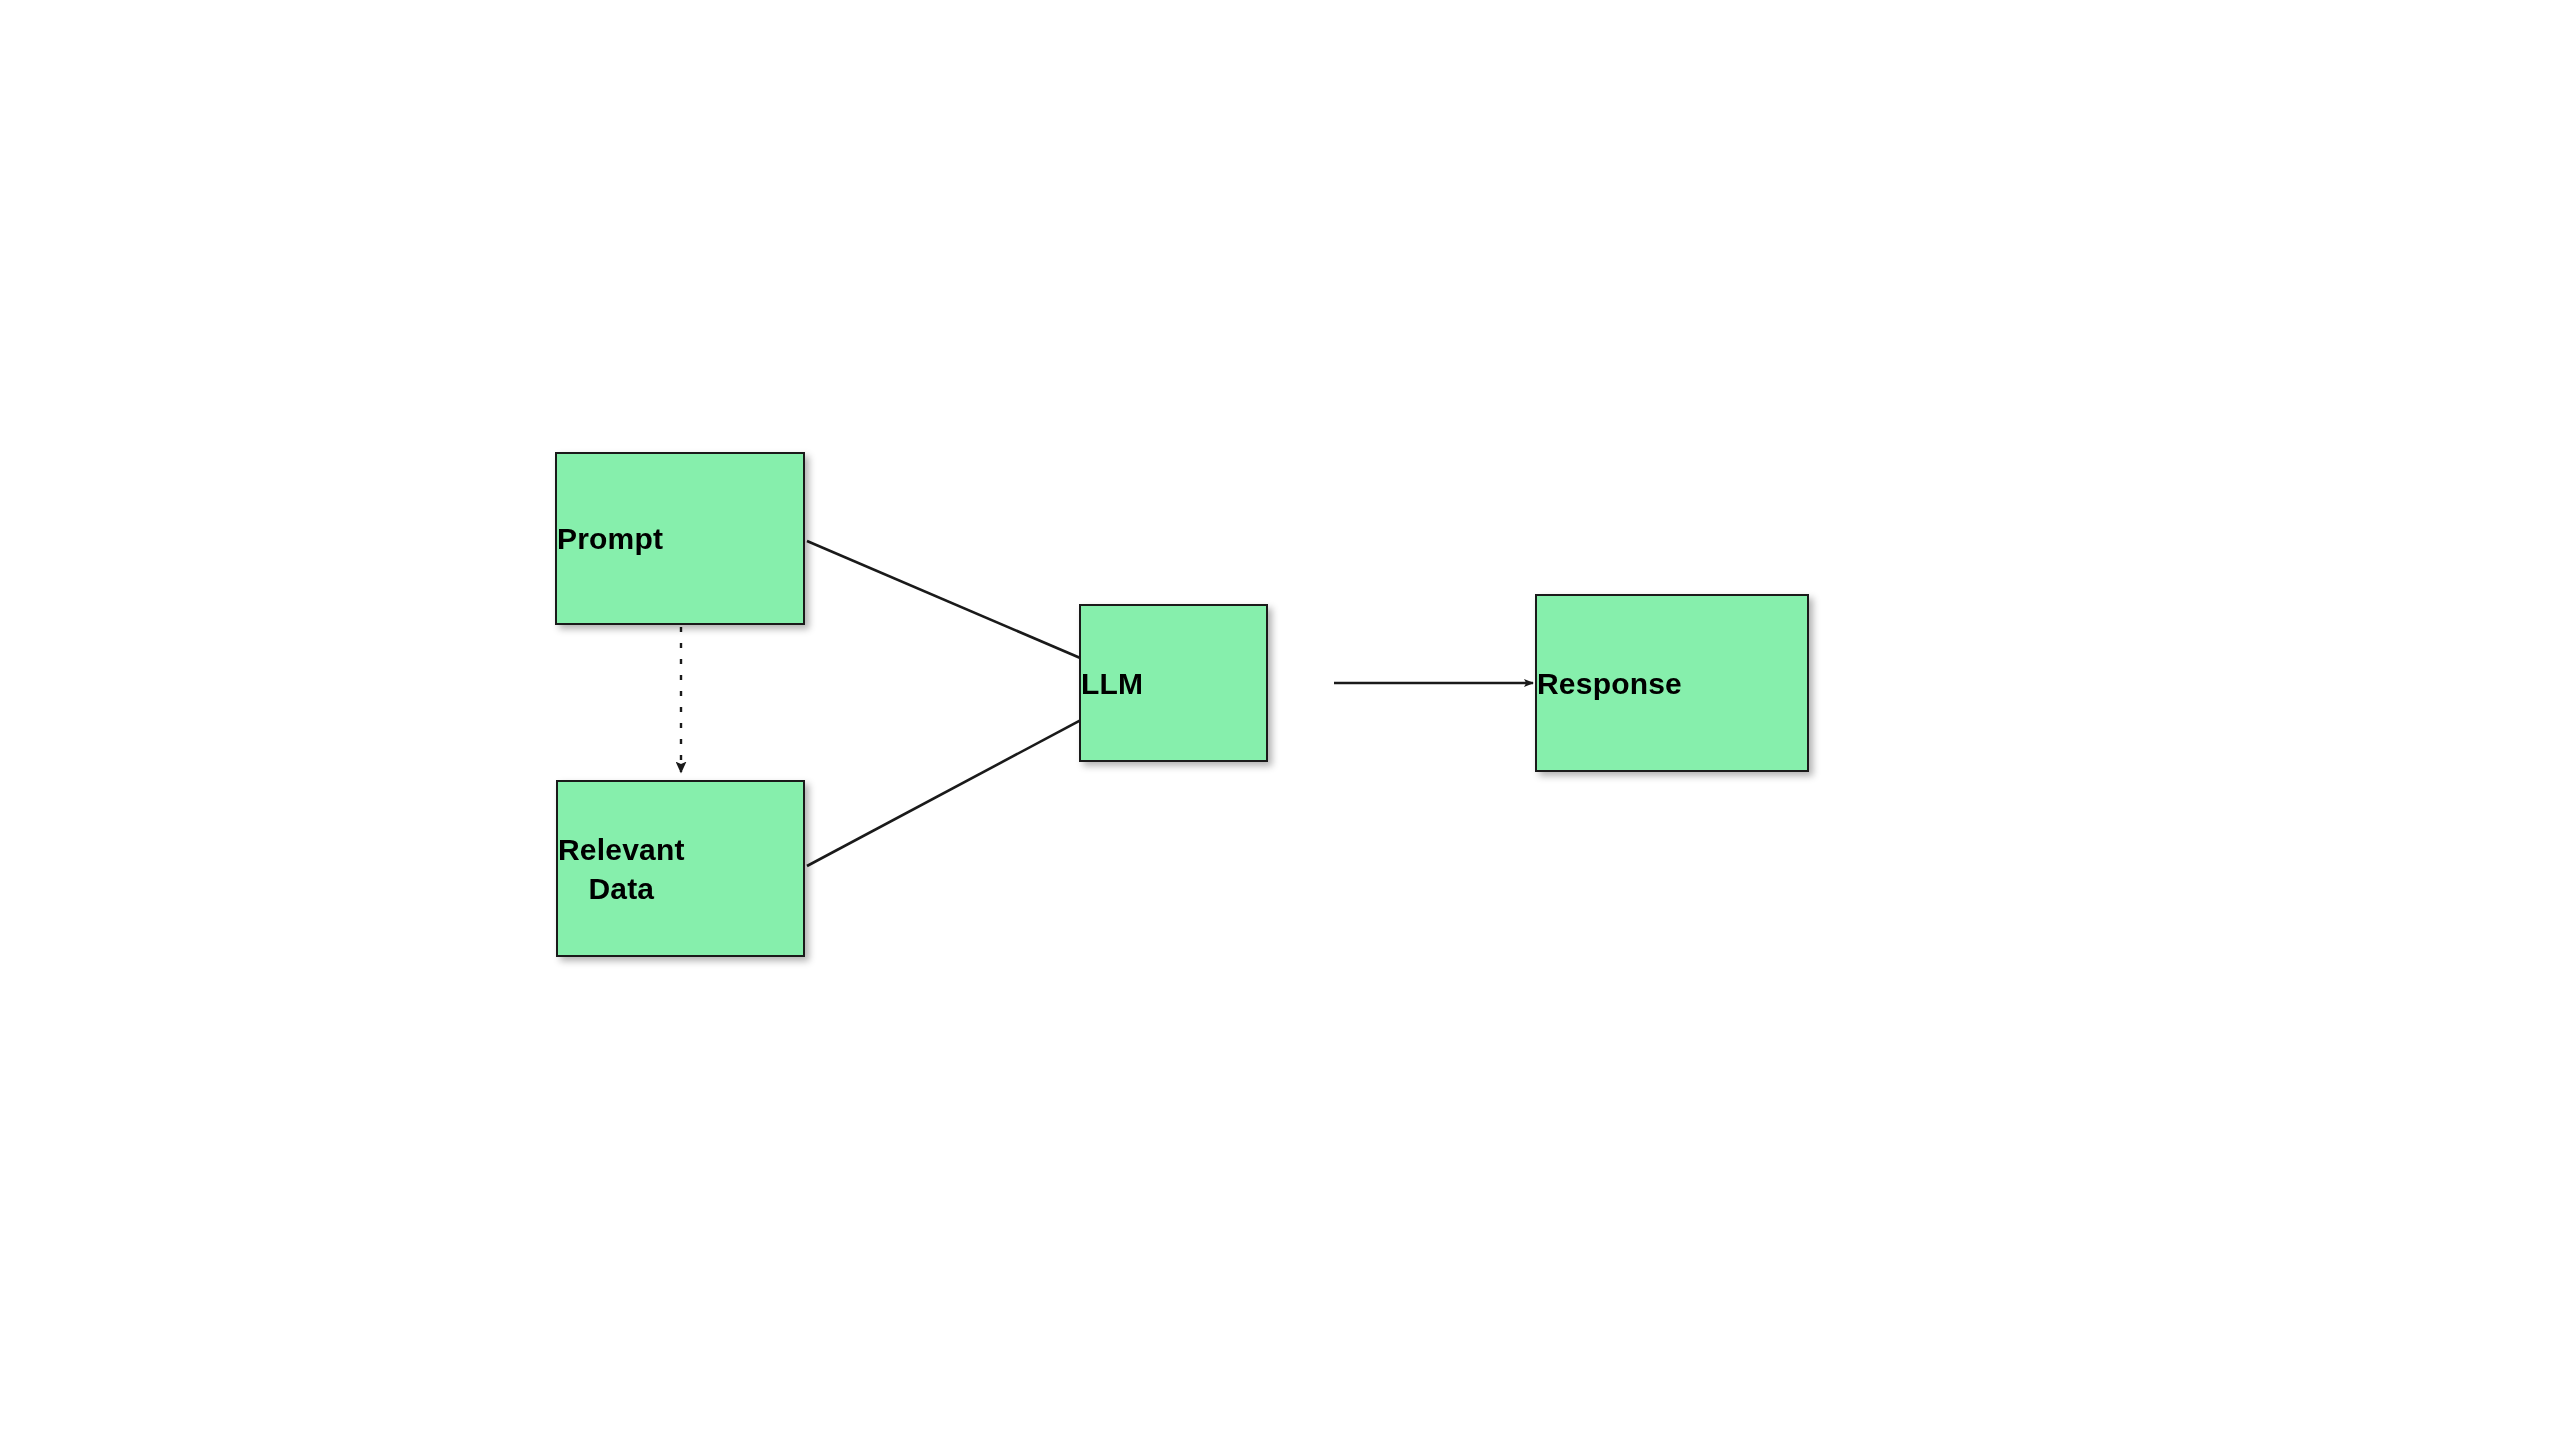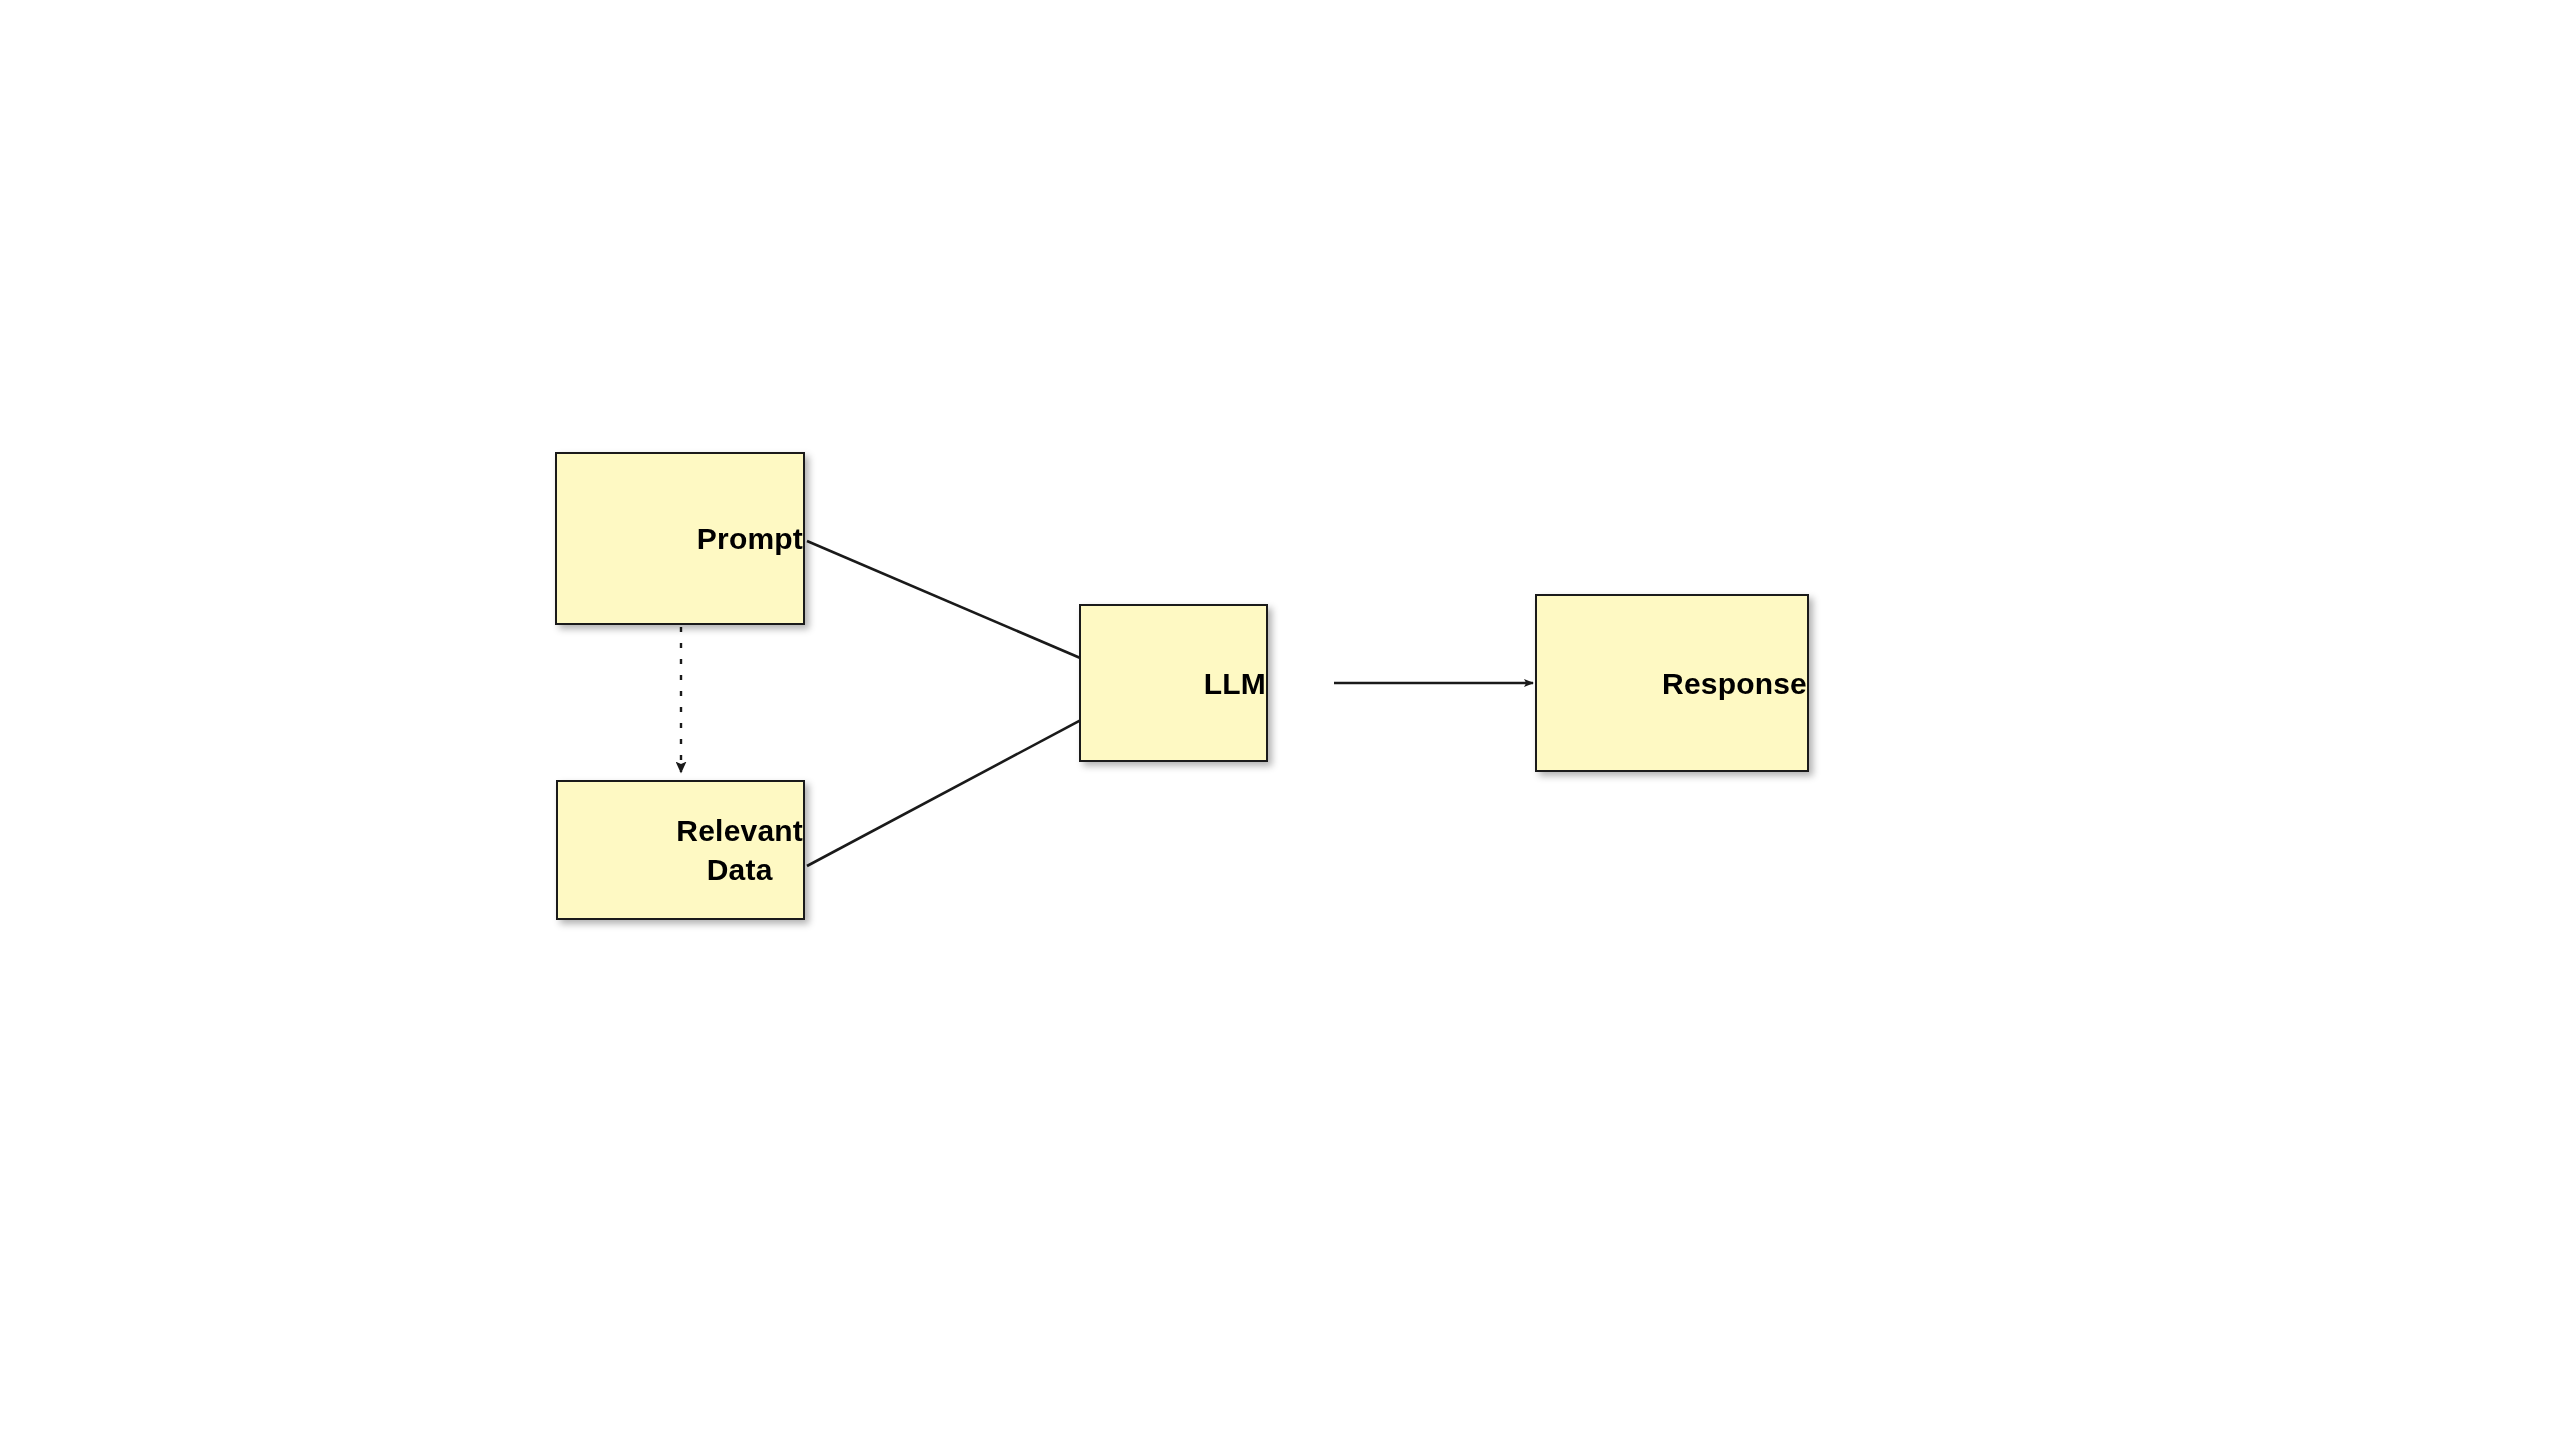--- a/index.html
+++ b/index.html
@@ -19,38 +19,38 @@
     position: absolute;
     left: 0;
     top: 0;
     width: 2560px;
     height: 1440px;
     pointer-events: none;
   }
   .node {
     position: absolute;
     box-sizing: border-box;
-    background: #fef9c3;
+    background: #86efac;
     border: 2px solid #1a1a1a;
     box-shadow: 4px 4px 7px rgba(0,0,0,0.30);
     display: flex;
     align-items: center;
-    justify-content: flex-end;
+    justify-content: flex-start;
     text-align: center;
   }
   .node-label {
     font-size: 30px;
     font-weight: bold;
     color: #000000;
     line-height: 1.30;
     letter-spacing: 0.2px;
     white-space: pre-line;
   }
   #node-prompt   { left: 555px;  top: 452px; width: 250px; height: 173px; }
-  #node-data     { left: 556px;  top: 780px; width: 249px; height: 140px; padding-left: 16px; }
+  #node-data     { left: 556px;  top: 780px; width: 249px; height: 177px; }
   #node-llm      { left: 1079px; top: 604px; width: 189px; height: 158px; }
   #node-response { left: 1535px; top: 594px; width: 274px; height: 178px; }
 </style>
 </head>
 <body>
 
 <div id="canvas">
 
   <svg id="edges" width="2560" height="1440" viewBox="0 0 2560 1440" xmlns="http://www.w3.org/2000/svg">
     <defs>

